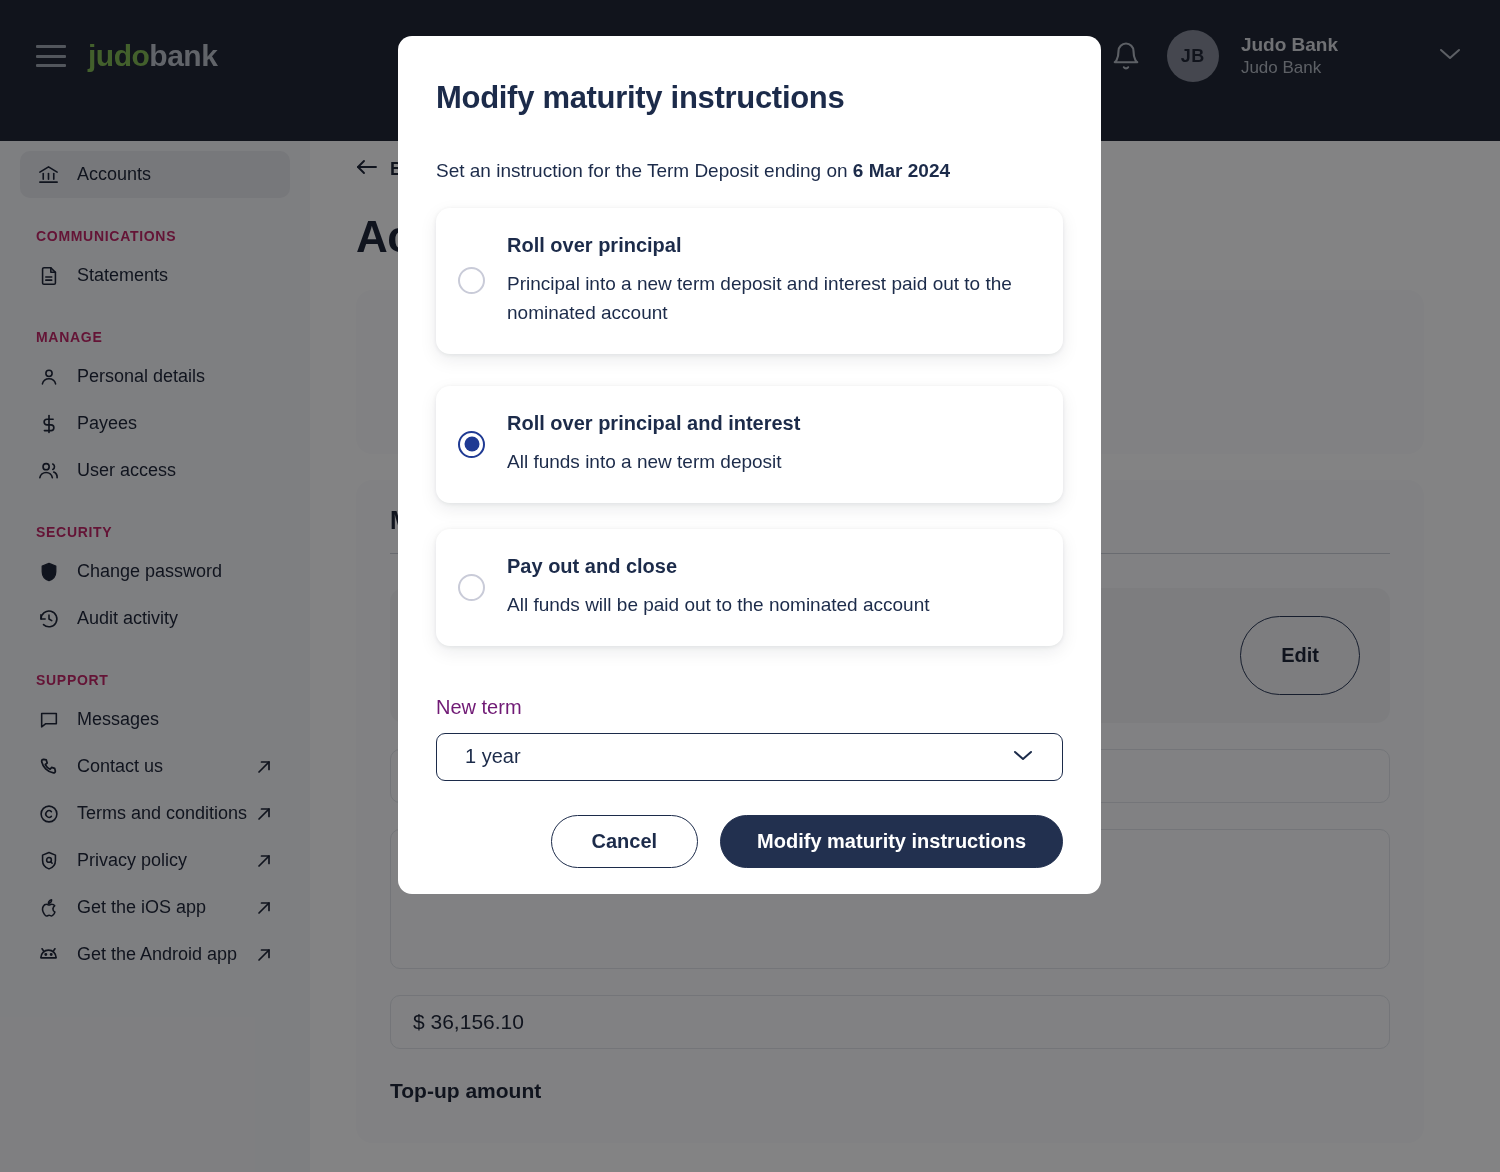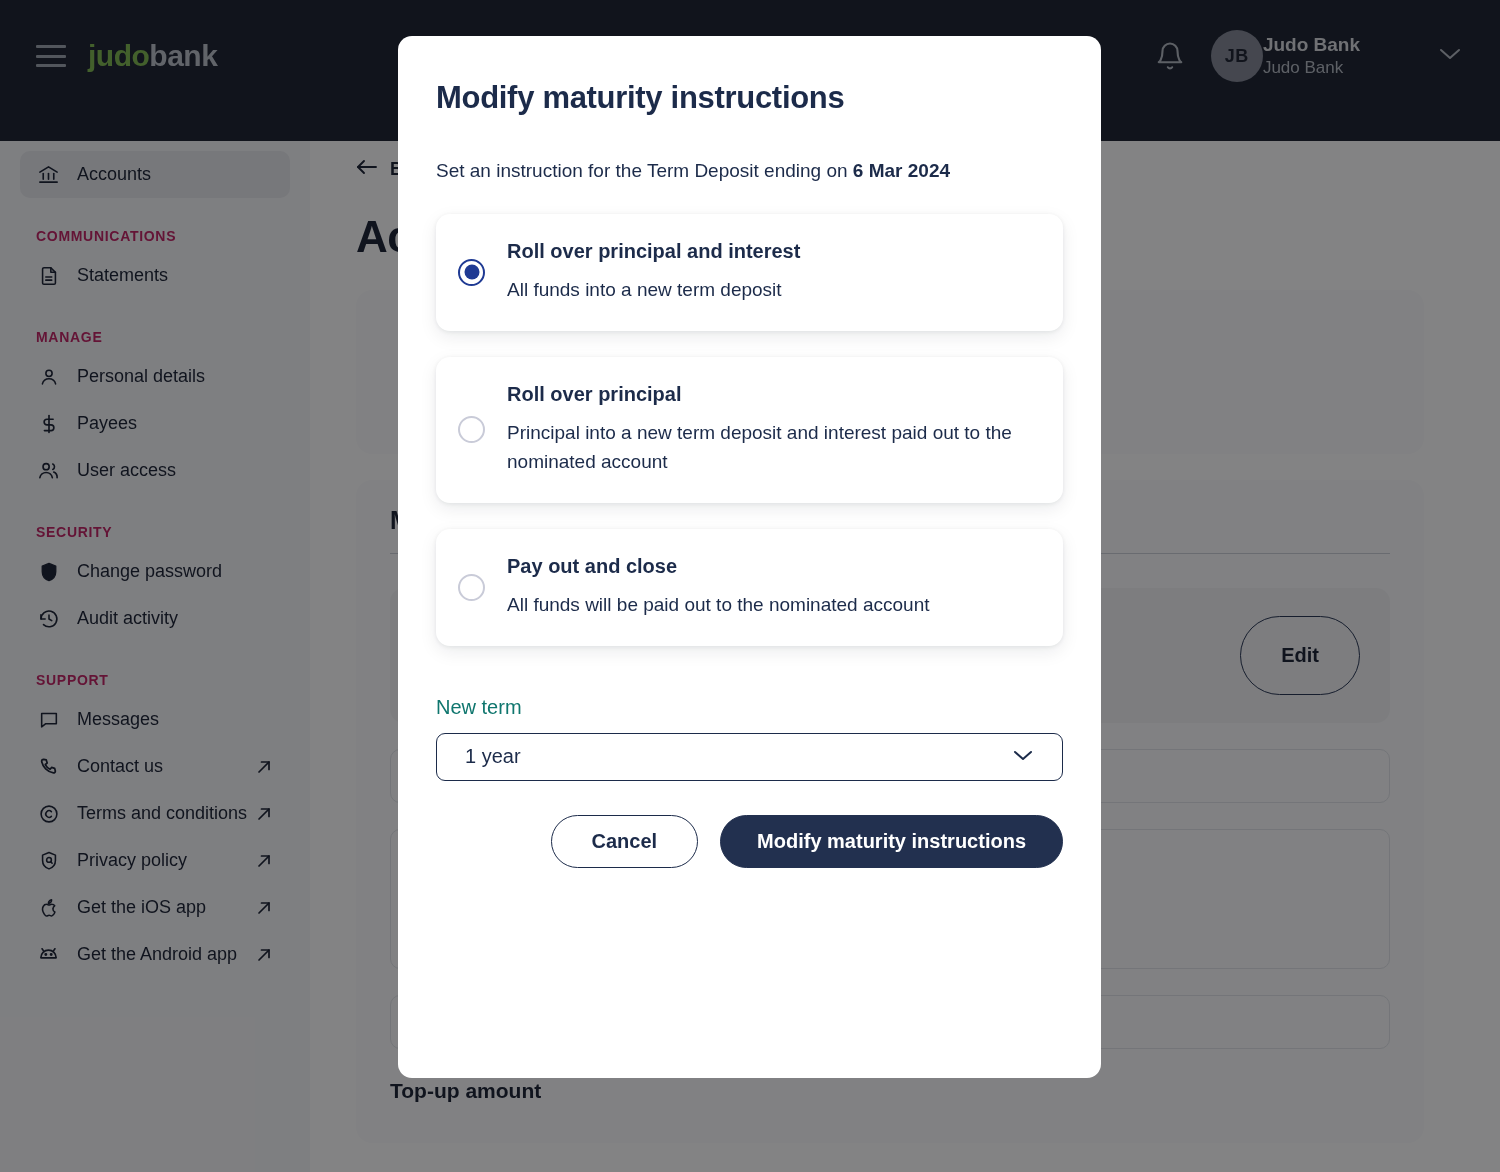--- a/index.html
+++ b/index.html
@@ -69,21 +69,21 @@
     gap: 26px;
   }
   .bell {
     width: 30px; height: 32px;
     position: relative;
     cursor: pointer;
   }
   .user-block {
     display: flex;
     align-items: center;
-    gap: 0;
+    gap: 22px;
     cursor: pointer;
   }
   .avatar {
     width: 52px; height: 52px;
     border-radius: 50%;
     background: #7d8290;
     color: #111827;
     display: flex;
     align-items: center;
     justify-content: center;
@@ -251,21 +251,21 @@
     position: absolute;
     inset: 0;
     background: rgba(18, 18, 20, 0.52);
     z-index: 5;
   }
   .modal {
     position: absolute;
     top: 36px;
     left: 398px;
     width: 703px;
-    height: 1042px;
+    height: 858px;
     background: #ffffff;
     border-radius: 14px;
     z-index: 10;
     padding: 44px 38px 0 38px;
     overflow: hidden;
   }
   .modal-title {
     font-size: 31px;
     font-weight: 700;
     color: #1c2b4a;
@@ -319,21 +319,21 @@
   .opt-desc {
     margin-top: 13px;
     font-size: 19px;
     color: #1c2b4a;
     line-height: 1.52;
   }
 
   .newterm-label {
     margin-top: 50px;
     font-size: 20px;
-    color: #0f766e;
+    color: #701a75;
   }
   .select-wrap {
     margin-top: 14px;
     height: 48px;
     border: 1.4px solid #1c2b4a;
     border-radius: 9px;
     display: flex;
     align-items: center;
     padding: 0 28px;
     cursor: pointer;
@@ -606,33 +606,33 @@
 
   <div class="overlay"></div>
 
   <div class="modal">
     <div class="modal-title">Modify maturity instructions</div>
 
     <div class="modal-sub">
       <span>Set an instruction for the Term Deposit ending on </span><b>6 Mar 2024</b>
     </div>
 
+    <div class="option">
+      <div class="radio"></div>
+      <div class="opt-text">
+        <div class="opt-title">Roll over principal</div>
+        <div class="opt-desc">Principal into a new term deposit and interest paid out to the nominated account</div>
+      </div>
+    </div>
+
     <div class="option first">
       <div class="radio checked"></div>
       <div class="opt-text">
         <div class="opt-title">Roll over principal and interest</div>
         <div class="opt-desc">All funds into a new term deposit</div>
-      </div>
-    </div>
-
-    <div class="option">
-      <div class="radio"></div>
-      <div class="opt-text">
-        <div class="opt-title">Roll over principal</div>
-        <div class="opt-desc">Principal into a new term deposit and interest paid out to the nominated account</div>
       </div>
     </div>
 
     <div class="option">
       <div class="radio"></div>
       <div class="opt-text">
         <div class="opt-title">Pay out and close</div>
         <div class="opt-desc">All funds will be paid out to the nominated account</div>
       </div>
     </div>

